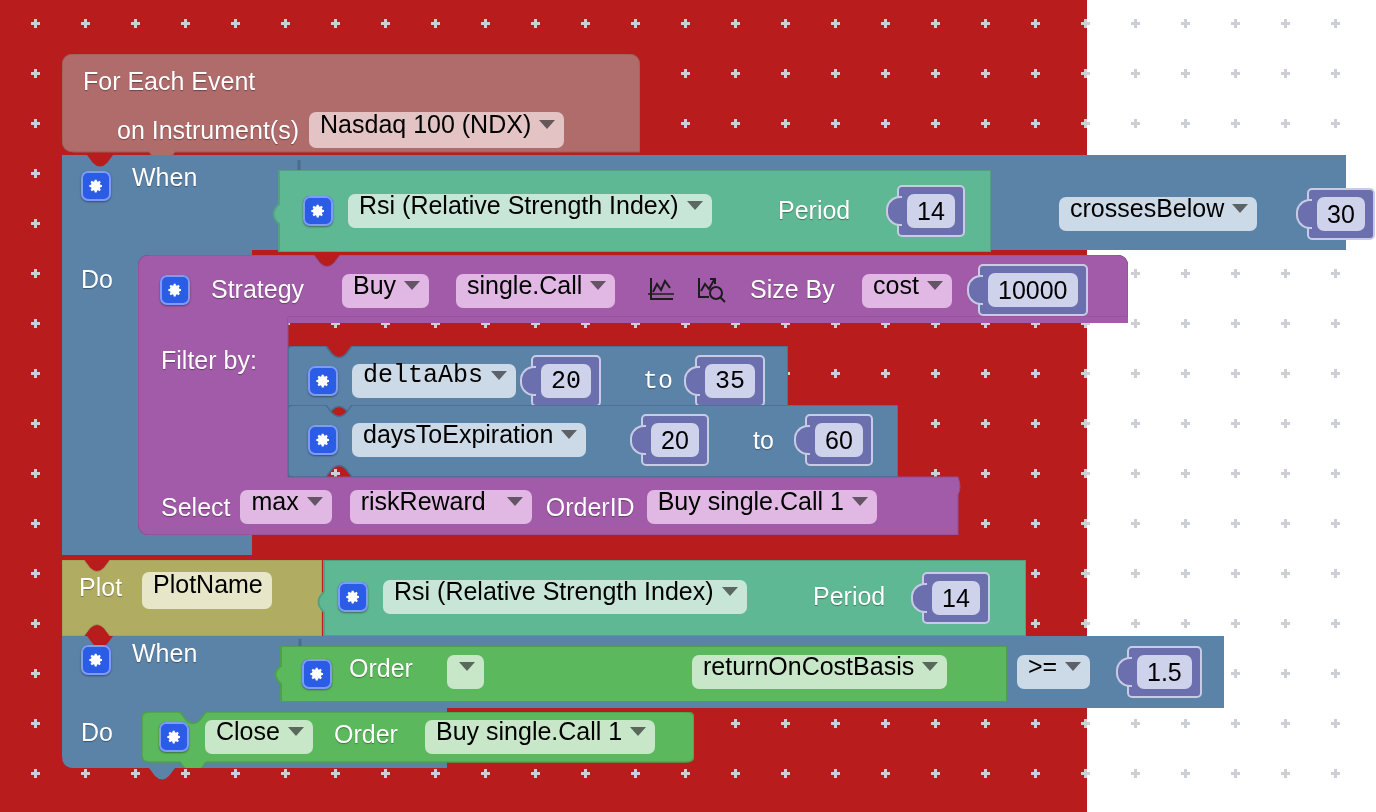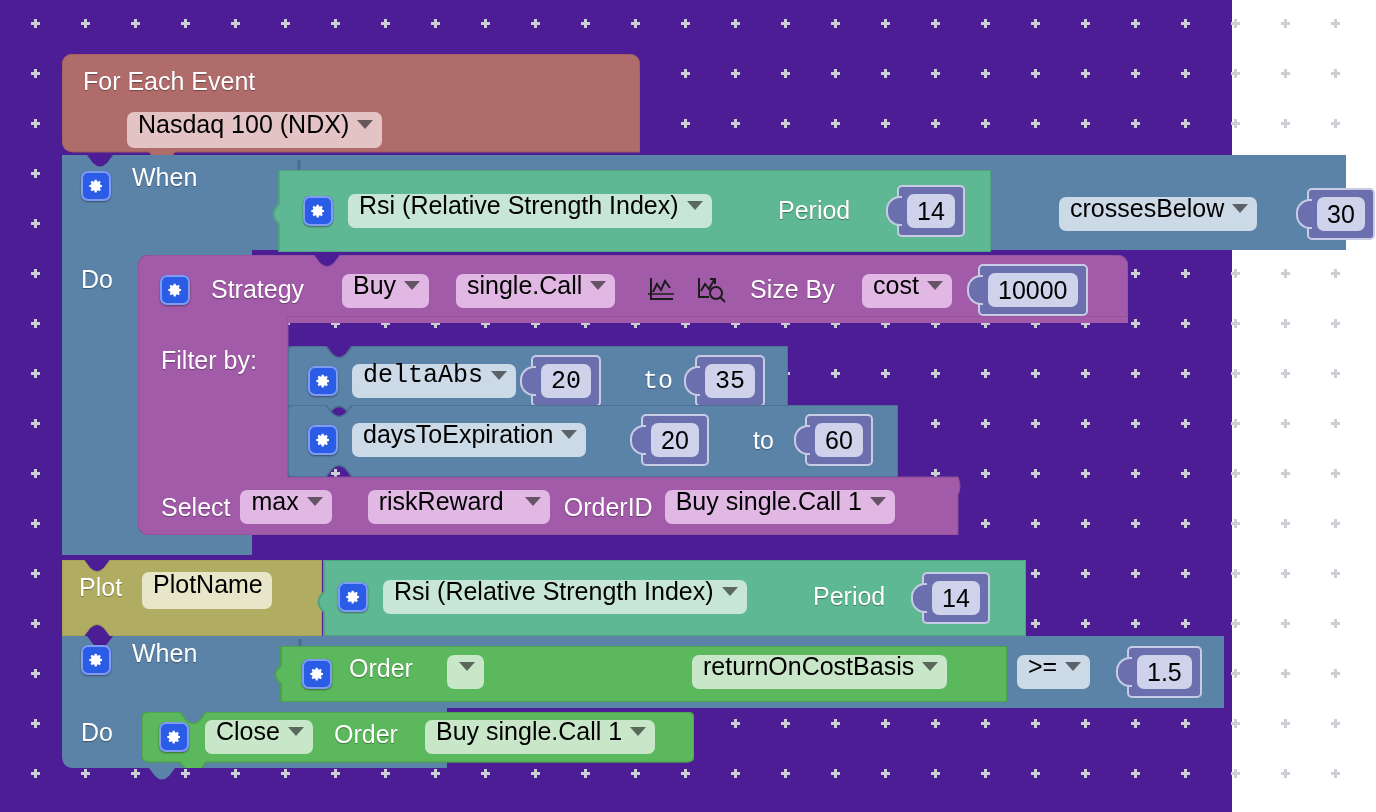--- a/index.html
+++ b/index.html
@@ -4,22 +4,22 @@
 <style>
   * { box-sizing: border-box; }
   html, body {
     margin: 0; padding: 0;
     width: 1376px; height: 812px;
     overflow: hidden;
     font-family: "Liberation Sans", sans-serif;
   }
   #canvas {
     position: relative;
-    width: 1232px; height: 812px;
-    background-color: #4c1d95;
+    width: 1087px; height: 812px;
+    background-color: #b91c1c;
     background-image:
       linear-gradient(to right, #c9cdd2 0, #c9cdd2 2px, transparent 2px, transparent 100%),
       linear-gradient(to bottom, #c9cdd2 0, #c9cdd2 2px, transparent 2px, transparent 100%);
     background-size: 50px 50px, 50px 50px;
     background-position: 35px 23px, 35px 23px;
   }
   .cross {
     position: absolute;
     width: 9px; height: 9px;
     pointer-events: none;
@@ -540,20 +540,21 @@
       <div class="cross" style="left: 1331px; top: 769px;"></div>
     </div>
 
   <div class="blk" style="left: 62px; top: 54px; width: 578px; height: 104px; z-index: 2;">
     <svg width="578" height="110" style="position:absolute;left:0;top:0;">
       <path d="M0,12 Q0,0 12,0 L566,0 Q578,0 578,12 L578,98 L113,98
                L107,106 Q100,112 93,106 L87,98 L12,98 Q0,98 0,86 Z" fill="#b06b6b" stroke="#9b5c5c" stroke-width="1"></path>
     </svg>
     <div class="lbl" style="position:absolute;left:21px;top:15px;">For Each Event</div>
     <div class="row" style="position:absolute;left:55px;top:58px;">
+      <span class="lbl">on Instrument(s)</span>
       <span class="field" style="background:#e3c3c3;margin-left:10px;height:36px;">
         <span>Nasdaq 100 (NDX)</span>
         <span class="arrow"></span>
       </span>
     </div>
   </div>
 
   <div class="blk" style="left: 62px; top: 155px; width: 1284px; height: 95px; z-index: 2;">
     <svg width="1284" height="95" style="position:absolute;left:0;top:0;">
       <path d="M0,0 L25,0 L31,8 Q38,15 45,8 L51,0 L1284,0 L1284,95 L0,95 Z" fill="#5b83a8" stroke="#4f7characters" stroke-width="0"></path>
@@ -702,21 +703,21 @@
         <span class="pill">60</span>
       </span>
     </div>
 
     <div class="row" style="position:absolute;left:23px;top:235px;">
       <span class="lbl">Select</span>
       <span class="field" style="background:#e0b8e3;margin-left:10px;">
         <span>max</span>
         <span class="arrow"></span>
       </span>
-      <span class="field" style="background:#e0b8e3;margin-left:36px;gap:20px;">
+      <span class="field" style="background:#e0b8e3;margin-left:18px;gap:20px;">
         <span>riskReward</span>
         <span class="arrow"></span>
       </span>
       <span class="lbl" style="margin-left:14px;">OrderID</span>
       <span class="field" style="background:#e0b8e3;margin-left:12px;">
         <span>Buy single.Call 1</span>
         <span class="arrow"></span>
       </span>
     </div>
   </div>

